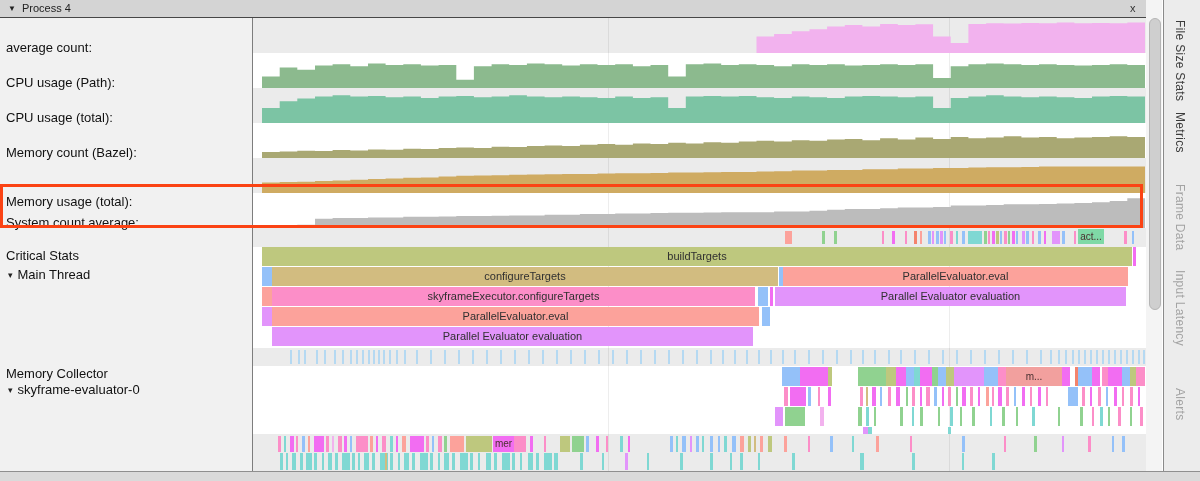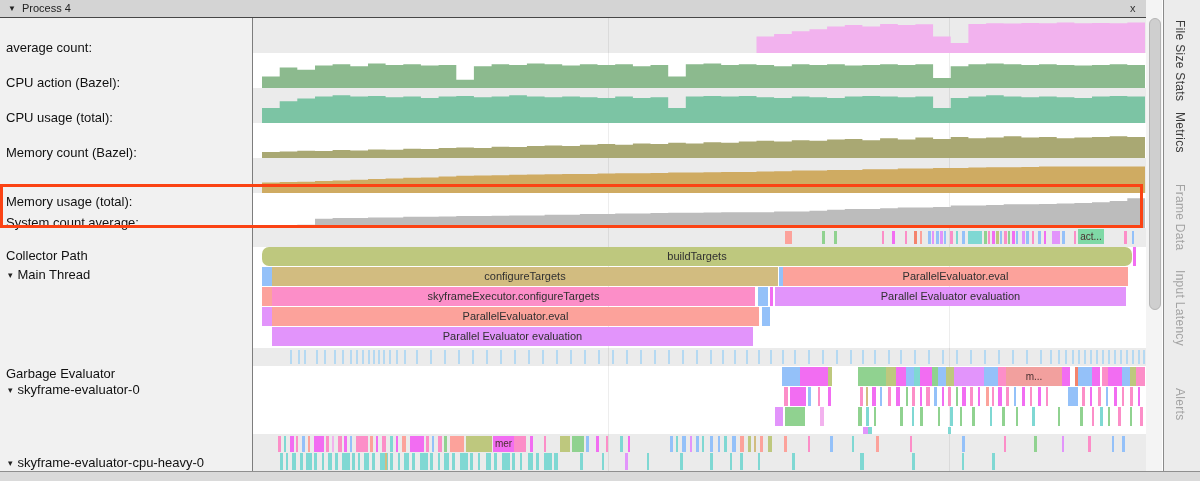--- a/index.html
+++ b/index.html
@@ -104,21 +104,21 @@
       <div class="tick" style="left: 1026px; top: 231px; width: 3px; height: 13px; background: rgb(148, 193, 249);"></div>
       <div class="tick" style="left: 1032px; top: 231px; width: 2px; height: 13px; background: rgb(252, 142, 200);"></div>
       <div class="tick" style="left: 1038px; top: 231px; width: 3px; height: 13px; background: rgb(148, 193, 249);"></div>
       <div class="tick" style="left: 1044px; top: 231px; width: 2px; height: 13px; background: rgb(242, 109, 242);"></div>
       <div class="tick" style="left: 1052px; top: 231px; width: 8px; height: 13px; background: rgb(226, 148, 251);"></div>
       <div class="tick" style="left: 1062px; top: 231px; width: 3px; height: 13px; background: rgb(148, 193, 249);"></div>
       <div class="tick" style="left: 1074px; top: 231px; width: 2px; height: 13px; background: rgb(252, 142, 200);"></div>
       <div class="tick" style="left: 1124px; top: 231px; width: 3px; height: 13px; background: rgb(252, 142, 200);"></div>
       <div class="tick" style="left: 1132px; top: 231px; width: 2px; height: 13px; background: rgb(148, 193, 249);"></div>
       <div class="tick blocklbl" style="left: 1078px; top: 229px; width: 26px; height: 15px; line-height: 15px; background: rgb(127, 217, 166);">act...</div>
-      <div class="bar" style="left: 262px; top: 247px; width: 870px; height: 19px; line-height: 19px; background: rgb(190, 200, 126); border-radius: 7px;">buildTargets</div>
+      <div class="bar" style="left: 262px; top: 247px; width: 870px; height: 19px; line-height: 19px; background: rgb(190, 200, 126);">buildTargets</div>
       <div class="bar" style="left: 1133px; top: 247px; width: 3px; height: 19px; line-height: 19px; background: rgb(242, 109, 242);"></div>
       <div class="bar" style="left: 262px; top: 267px; width: 10px; height: 19px; line-height: 19px; background: rgb(148, 193, 249);"></div>
       <div class="bar" style="left: 272px; top: 267px; width: 506px; height: 19px; line-height: 19px; background: rgb(210, 188, 128);">configureTargets</div>
       <div class="bar" style="left: 779px; top: 267px; width: 4px; height: 19px; line-height: 19px; background: rgb(148, 193, 249);"></div>
       <div class="bar" style="left: 783px; top: 267px; width: 345px; height: 19px; line-height: 19px; background: rgb(252, 162, 155);">ParallelEvaluator.eval</div>
       <div class="bar" style="left: 262px; top: 287px; width: 10px; height: 19px; line-height: 19px; background: rgb(252, 162, 155);"></div>
       <div class="bar" style="left: 272px; top: 287px; width: 483px; height: 19px; line-height: 19px; background: rgb(252, 142, 200);">skyframeExecutor.configureTargets</div>
       <div class="bar" style="left: 758px; top: 287px; width: 10px; height: 19px; line-height: 19px; background: rgb(148, 193, 249);"></div>
       <div class="bar" style="left: 770px; top: 287px; width: 3px; height: 19px; line-height: 19px; background: rgb(242, 109, 242);"></div>
       <div class="bar" style="left: 775px; top: 287px; width: 351px; height: 19px; line-height: 19px; background: rgb(226, 148, 251);">Parallel Evaluator evaluation</div>
@@ -414,30 +414,29 @@
       <div class="tick" style="left: 758px; top: 453px; width: 2px; height: 17px; background: rgb(127, 216, 211);"></div>
       <div class="tick" style="left: 792px; top: 453px; width: 3px; height: 17px; background: rgb(127, 216, 211);"></div>
       <div class="tick" style="left: 860px; top: 453px; width: 4px; height: 17px; background: rgb(127, 216, 211);"></div>
       <div class="tick" style="left: 912px; top: 453px; width: 3px; height: 17px; background: rgb(127, 216, 211);"></div>
       <div class="tick" style="left: 962px; top: 453px; width: 2px; height: 17px; background: rgb(127, 216, 211);"></div>
       <div class="tick" style="left: 992px; top: 453px; width: 3px; height: 17px; background: rgb(127, 216, 211);"></div>
     </div>
 
   <div class="label-col" id="labelcol">
       <div class="row-label" style="top: 22px;">average count:</div>
-      <div class="row-label" style="top: 57px;">CPU action (Bazel):</div>
+      <div class="row-label" style="top: 57px;">CPU usage (Path):</div>
       <div class="row-label" style="top: 92px;">CPU usage (total):</div>
       <div class="row-label" style="top: 127px;">Memory count (Bazel):</div>
       <div class="row-label" style="top: 176px;">Memory usage (total):</div>
       <div class="row-label" style="top: 197px;">System count average:</div>
-      <div class="row-label" style="top: 230px;">Collector Path</div>
+      <div class="row-label" style="top: 230px;">Critical Stats</div>
       <div class="row-label" style="top: 249px; left: 8px;"><span class="tri">▾</span>Main Thread</div>
-      <div class="row-label" style="top: 348px;">Garbage Evaluator</div>
+      <div class="row-label" style="top: 348px;">Memory Collector</div>
       <div class="row-label" style="top: 364px; left: 8px;"><span class="tri">▾</span>skyframe-evaluator-0</div>
-      <div class="row-label" style="top: 437px; left: 8px;"><span class="tri">▾</span>skyframe-evaluator-cpu-heavy-0</div>
     </div>
 
   <div class="highlight"></div>
 
   <div class="vscroll-track">
     <div class="vscroll-thumb"></div>
   </div>
 
   <div class="tabstrip" id="tabstrip">
       <div class="vtab on" style="top: 20px;">File Size Stats</div>

